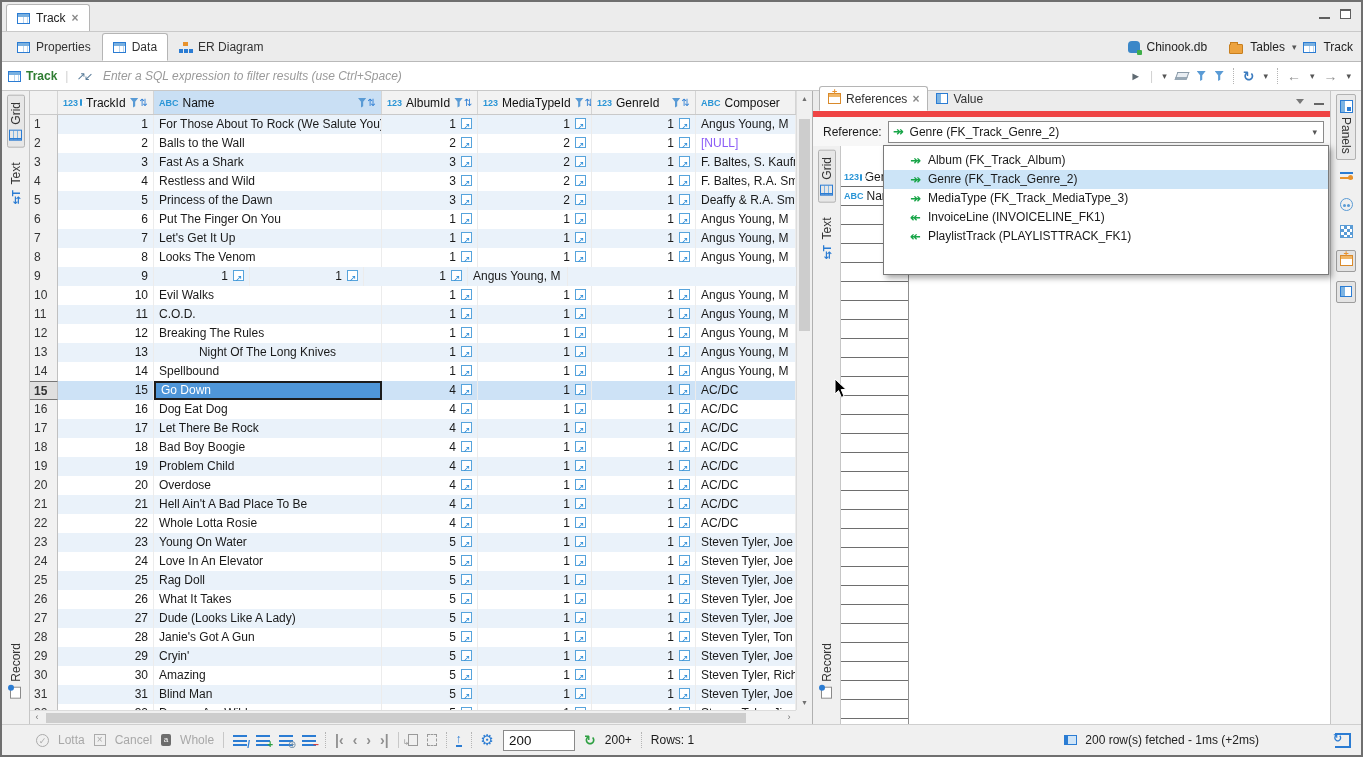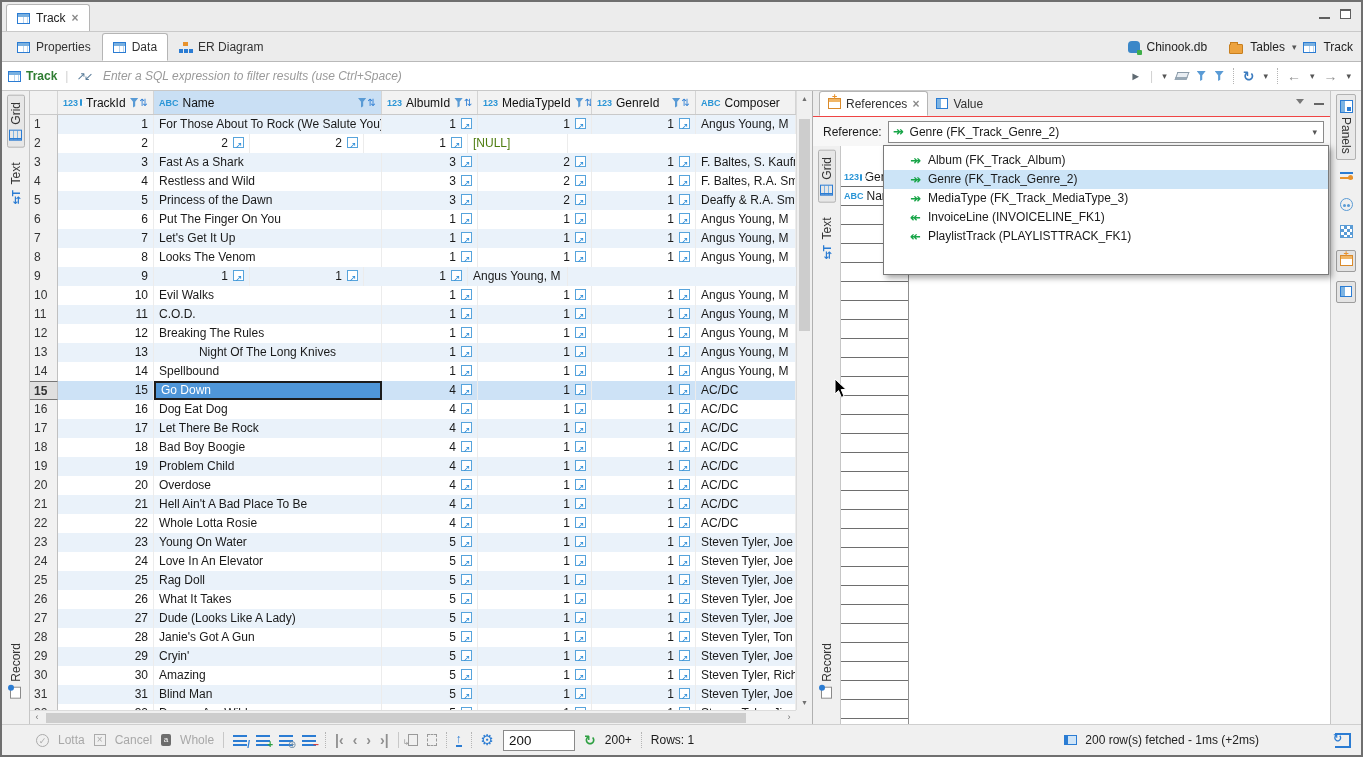--- a/index.html
+++ b/index.html
@@ -97,32 +97,32 @@
   .hcell .hico { margin-left:auto; display:flex; align-items:center; gap:1px; }
   .grows { width:766px; height:595px; overflow:hidden; }
   .g-row { display:flex; height:19px; line-height:19px; }
   .g-row:nth-child(odd) { background:#eaf2fa; }
   .g-row.sel { background:#cde2f6; }
   .gc { padding:0 5px; border-right:1px solid #ececec; overflow:hidden; white-space:nowrap; }
   .gc.num { text-align:right; }
   .gc.rn { background:#f1f1f1; border-right:1px solid #c0c0c0; color:#333; text-align:left; padding-left:4px; }
   .g-row.sel .gc.rn { font-weight:bold; background:#dfdfdf; border-top:1px solid #777; border-bottom:1px solid #777; }
   .gc.focus { background:#4f96d8; color:#fff; border:2px solid #1c1c1c; line-height:15px; }
-  .nullv { color:#4d7c0f;text-align:center; }
+  .nullv { color:#8b5cf6;text-align:center; }
   .vscroll { position:absolute; top:0; right:0; width:16px; height:619px; background:#f0f0f0; border-left:1px solid #dcdcdc; }
   .vscroll .arr { position:absolute; left:0; width:15px; height:15px; color:#707070; font-size:7px; text-align:center; line-height:15px; }
   .vscroll .thumb { position:absolute; left:2px; width:11px; top:28px; height:212px; background:#cdcdcd; }
   .hscroll { position:absolute; bottom:0; left:0; width:766px; height:14px; background:#f0f0f0; border-top:1px solid #dcdcdc; }
   .hscroll .arr { position:absolute; top:0; width:14px; height:13px; color:#707070; font-size:9px; text-align:center; line-height:13px; }
   .hscroll .thumb { position:absolute; top:2px; left:16px; width:700px; height:10px; background:#cdcdcd; }
   .corner { position:absolute; bottom:0; right:0; width:16px; height:14px; background:#f0f0f0; }
 
   
   .rpanel { width:518px; border-left:1px solid #b0b0b0; background:#fff; position:relative; flex:0 0 auto; }
-  .ptabs { height:26px; background:#ececec; border-bottom:1px solid #ef4444; display:flex; align-items:flex-end; position:relative; }
+  .ptabs { height:26px; background:#ececec; border-bottom:6px solid #ef4444; display:flex; align-items:flex-end; position:relative; }
   .ptab { height:25px; padding:0 8px; display:flex; align-items:center; gap:5px; color:#333; }
   .ptab.active { background:#fff; border:1px solid #b5b5b5; border-bottom:1px solid #fff; border-radius:3px 3px 0 0; margin-left:6px; }
   .refico { width:13px; height:11px; border:1px solid #d98a2b; background:linear-gradient(#f0b667 0 3px,transparent 3px),#fff; position:relative; }
   .refico::before { content:"+"; position:absolute; top:-7px; left:3px; color:#e8922c; font-size:9px; font-weight:bold; }
   .valico { width:12px; height:11px; border:1px solid #2b7cd3; background:linear-gradient(90deg,#7db4e3 0 4px,#fff 4px); }
   .ptab-right { position:absolute; right:6px; top:6px; display:flex; gap:10px; align-items:center; }
   .tri-down { width:0; height:0; border-left:4px solid transparent; border-right:4px solid transparent; border-top:5px solid #777; }
   .mini-bar { width:10px; height:8px; border-bottom:2px solid #666; }
   .refrow { height:29px; display:flex; align-items:center; gap:6px; padding:0 6px 0 10px; background:#f7f7f7; }
   .combo { flex:1; height:22px; border:1px solid #8a8a8a; background:#fff; display:flex; align-items:center; gap:6px; padding:0 4px; position:relative; }
@@ -301,20 +301,21 @@
             <div class="gc num" style="width: 96px;">1</div>
             <div class="gc" style="width: 228px;">For Those About To Rock (We Salute You)</div>
             <div class="gc num" style="width: 96px;"><span>1</span><span class="lnk"></span></div>
             <div class="gc num" style="width: 114px;"><span>1</span><span class="lnk"></span></div>
             <div class="gc num" style="width: 104px;"><span>1</span><span class="lnk"></span></div>
             <div class="gc" style="width: 100px;">Angus Young, M</div>
           </div>
           <div class="g-row">
             <div class="gc rn" style="width: 28px;">2</div>
             <div class="gc num" style="width: 96px;">2</div>
+            <div class="gc" style="width: 228px;">Balls to the Wall</div>
             <div class="gc num" style="width: 96px;"><span>2</span><span class="lnk"></span></div>
             <div class="gc num" style="width: 114px;"><span>2</span><span class="lnk"></span></div>
             <div class="gc num" style="width: 104px;"><span>1</span><span class="lnk"></span></div>
             <div class="gc" style="width: 100px;"><span class="nullv">[NULL]</span></div>
           </div>
           <div class="g-row">
             <div class="gc rn" style="width: 28px;">3</div>
             <div class="gc num" style="width: 96px;">3</div>
             <div class="gc" style="width: 228px;">Fast As a Shark</div>
             <div class="gc num" style="width: 96px;"><span>3</span><span class="lnk"></span></div>

